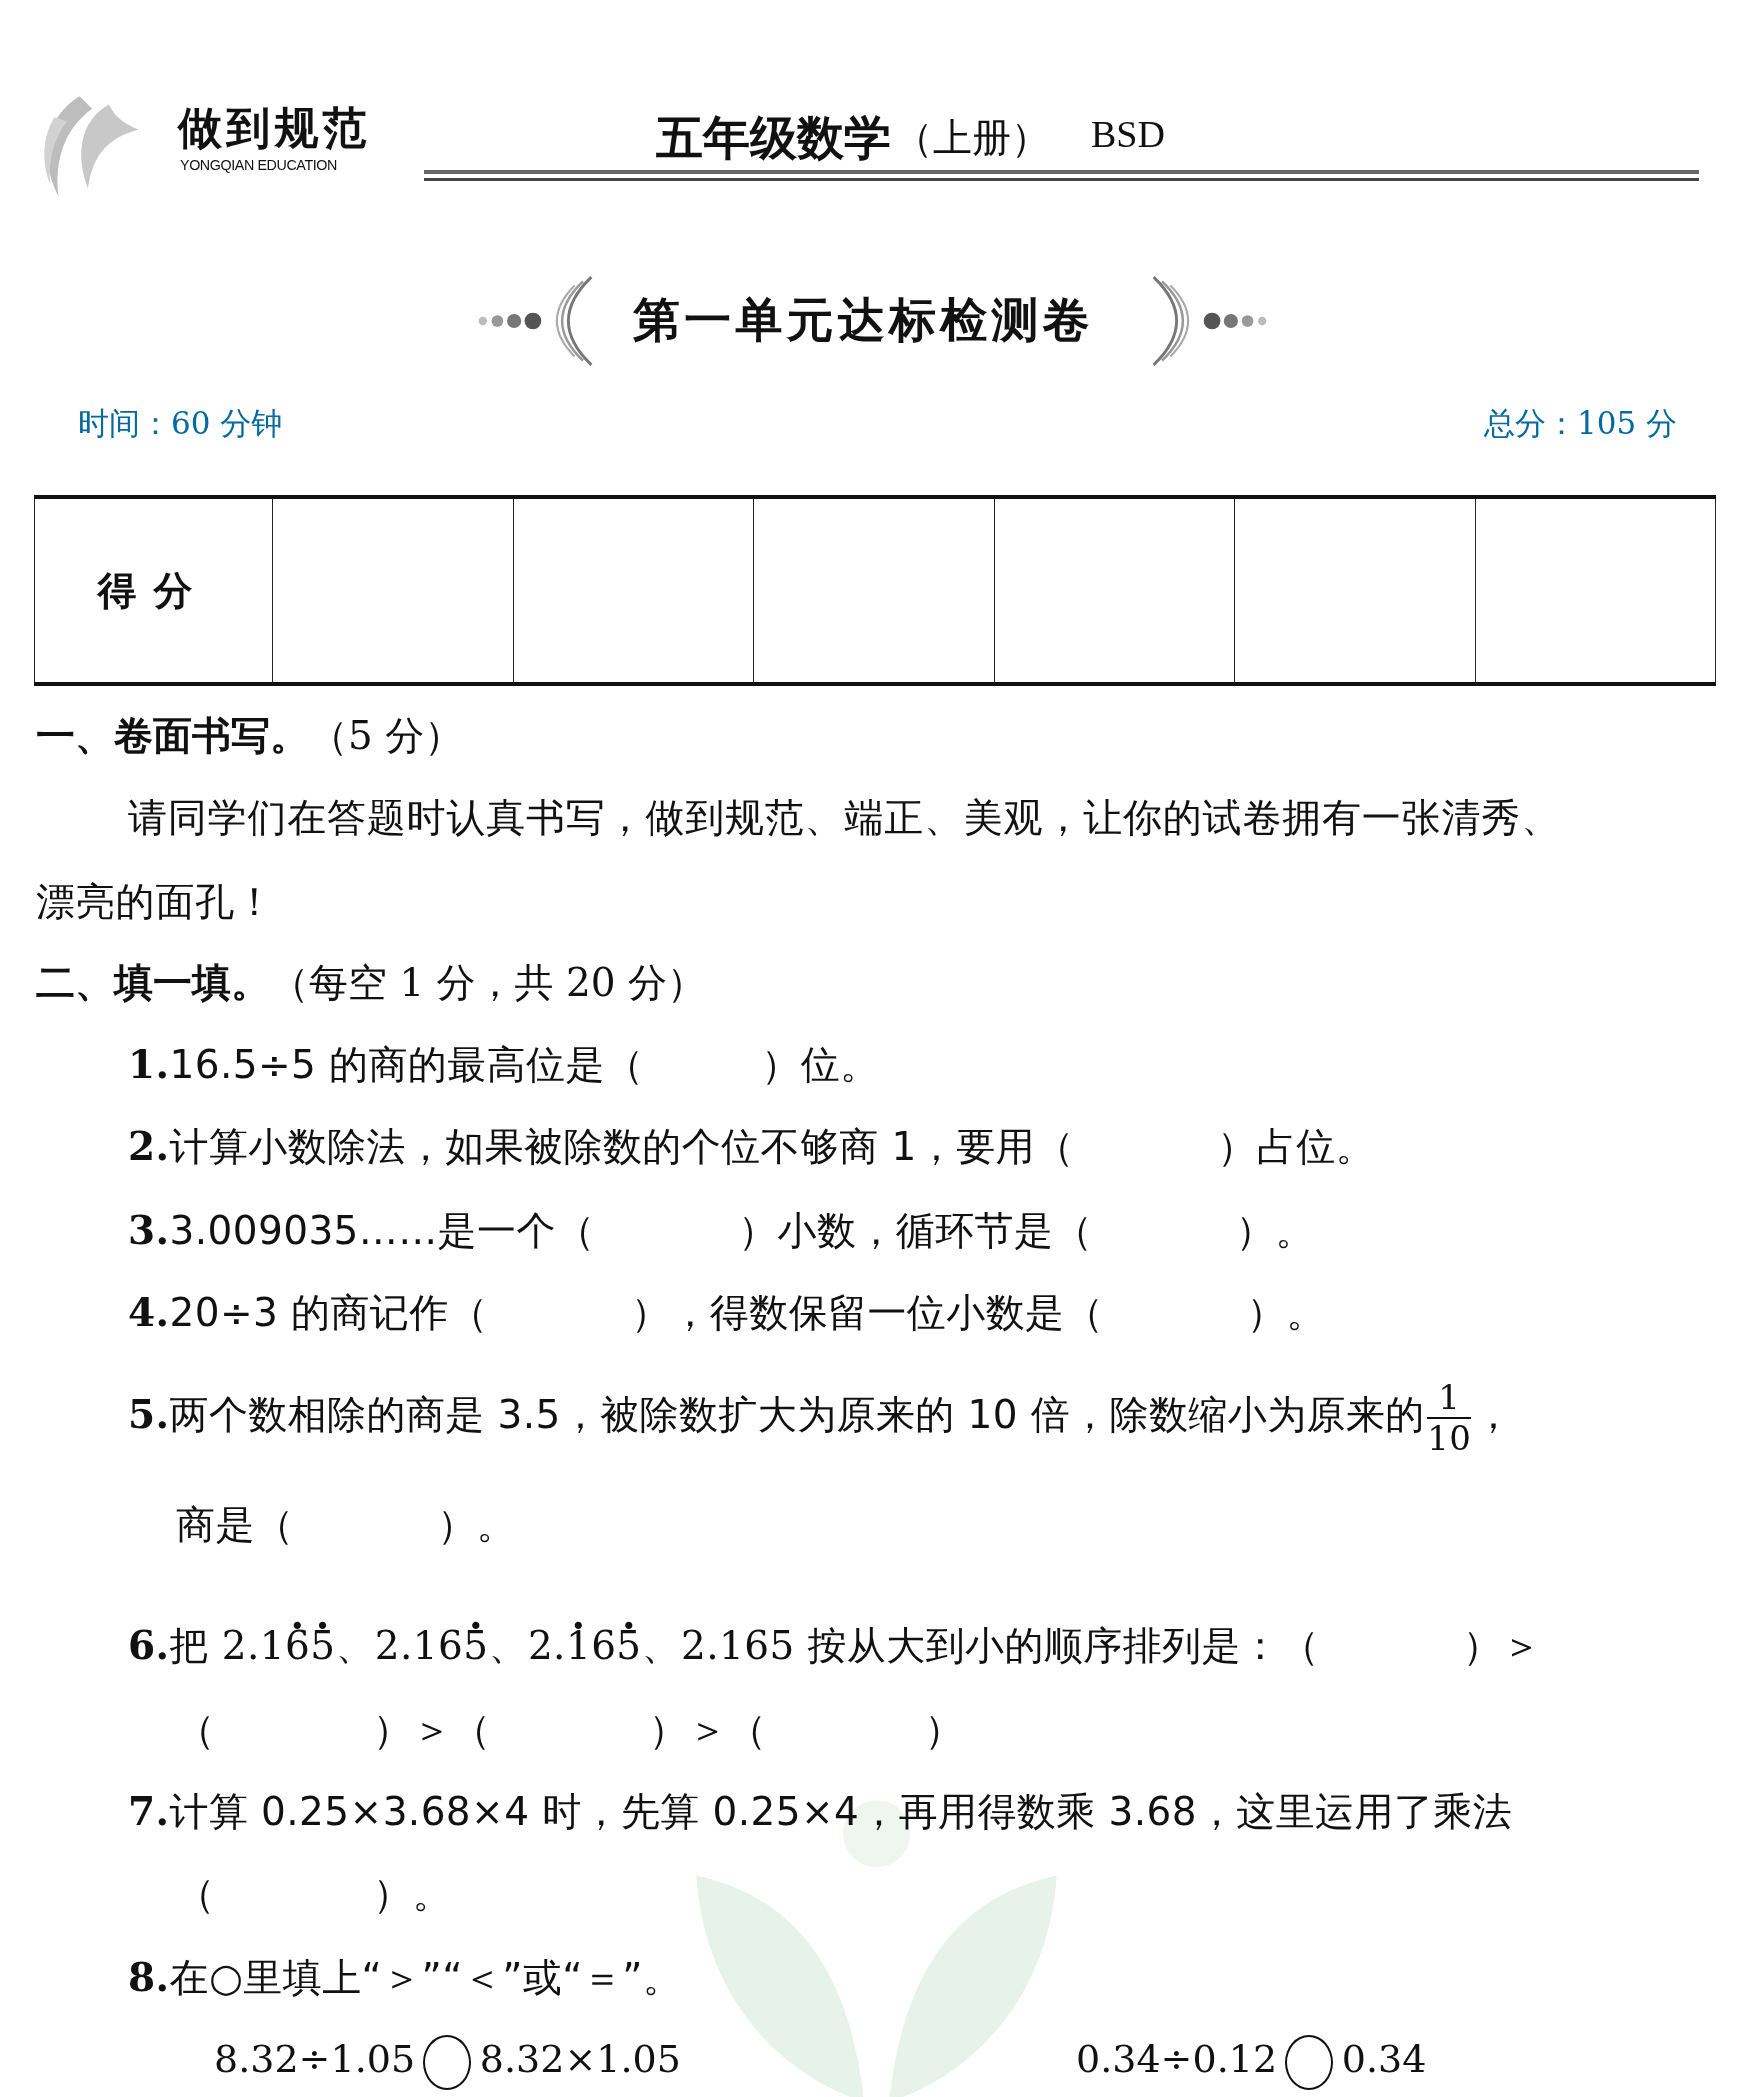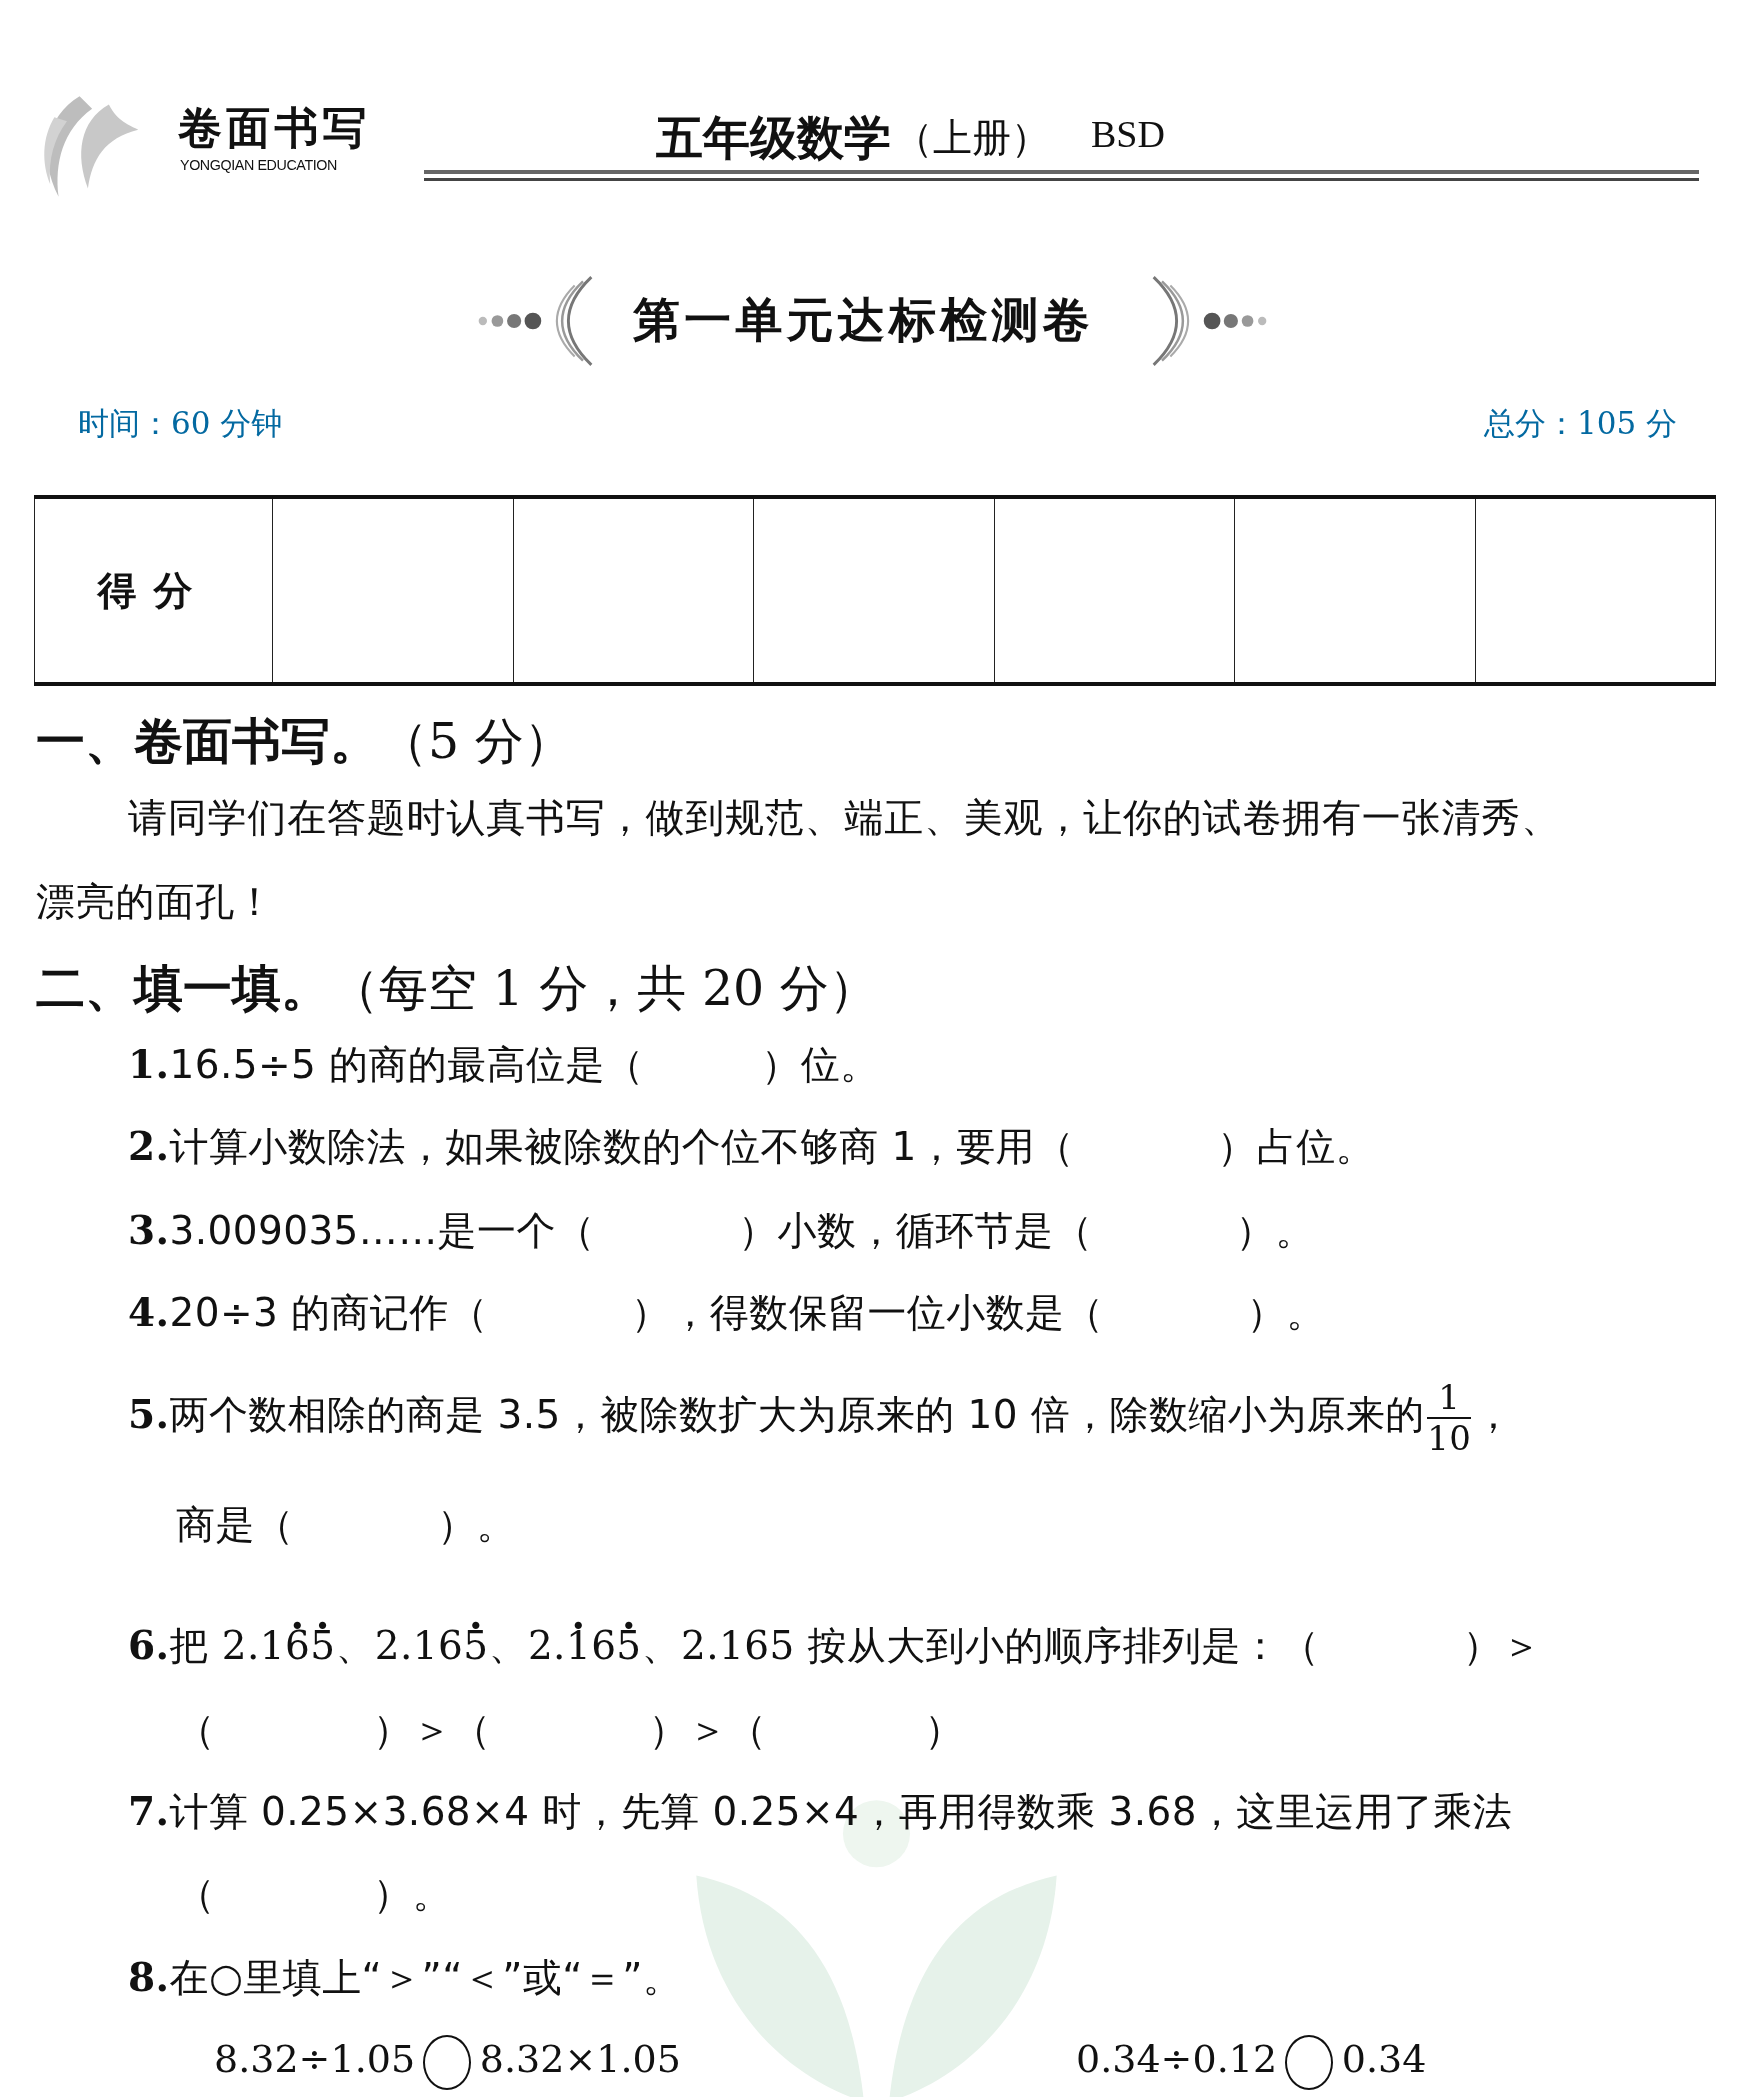--- a/index.html
+++ b/index.html
@@ -25,21 +25,21 @@
   .meta-right { right:71px; }
   
   table.score { position:absolute; left:34px; top:495px; width:1682px; height:191px;
                 border-collapse:collapse; border-top:4.2px solid #111; border-bottom:4.2px solid #111;
                 border-left:1.7px solid #111; border-right:1.7px solid #111; }
   table.score td { border:1.3px solid #222; text-align:center; font-size:39px; font-weight:bold;
                    font-family:"DejaVu Sans",sans-serif; }
   table.score tr:first-child td { border-bottom:3.4px solid #111; }
   table.score td.rowhead { width:235px; letter-spacing:17px; }
   
-  .sec { left:36px; font-size:49px; font-weight:bold; font-family:"DejaVu Sans",sans-serif; }
+  .sec { left:36px; font-size:39px; font-weight:bold; font-family:"DejaVu Sans",sans-serif; }
   .sec .note { font-weight:normal; font-family:"DejaVu Serif",serif; }
   .para { font-size:39px; font-family:"DejaVu Sans",sans-serif; letter-spacing:0.8px; white-space:nowrap; }
   .q { left:128px; font-size:39px; white-space:nowrap; font-family:"DejaVu Sans",sans-serif; letter-spacing:0.4px; }
   .q .num { font-weight:bold; font-family:"DejaVu Serif",serif; }
   .q .m { font-family:"DejaVu Serif",serif; }
   .blank { display:inline-block; }
   .dotted { position:relative; display:inline-block; }
   .dotted::before { content:"·"; position:absolute; left:50%; top:-0.55em; transform:translateX(-50%); font-weight:bold; }
   .frac { display:inline-flex; flex-direction:column; align-items:center; vertical-align:middle; font-size:34px; line-height:1; font-family:"DejaVu Serif",serif; margin:0 2.5px; }
   .frac .bar { width:100%; height:2.1px; background:#111; margin:2.5px 0; }
@@ -50,21 +50,21 @@
   .wm-logo { left:646px; top:1783px; width:461px; height:336px; }
 </style>
 </head>
 <body>
 
 <svg class="abs logo-mark" viewBox="0 0 340 260">
   <path d="M120 10 C40 60 20 150 70 250 C60 170 80 90 150 40 Z" fill="#bdbdbd"></path>
   <path d="M190 30 C120 70 110 150 140 230 C150 160 180 110 260 90 C240 80 210 70 190 30 Z" fill="#c8c8c8"></path>
   <path d="M60 60 C30 110 30 170 50 220 C45 160 60 110 90 70 Z" fill="#d2d2d2"></path>
 </svg>
-<div class="abs logo-cn">卷面书写</div>
+<div class="abs logo-cn">做到规范</div>
 <div class="abs logo-en">YONGQIAN EDUCATION</div>
 <div class="abs book-title">五年级数学</div>
 <div class="abs book-vol">（上册）</div>
 <div class="abs book-code">BSD</div>
 <div class="abs hrule1"></div>
 <div class="abs hrule2"></div>
 
 <svg class="abs deco-left" viewBox="0 0 330 230">
   <circle cx="40" cy="115" r="10" fill="#bbb"></circle>
     <circle cx="75" cy="115" r="14" fill="#999"></circle>

